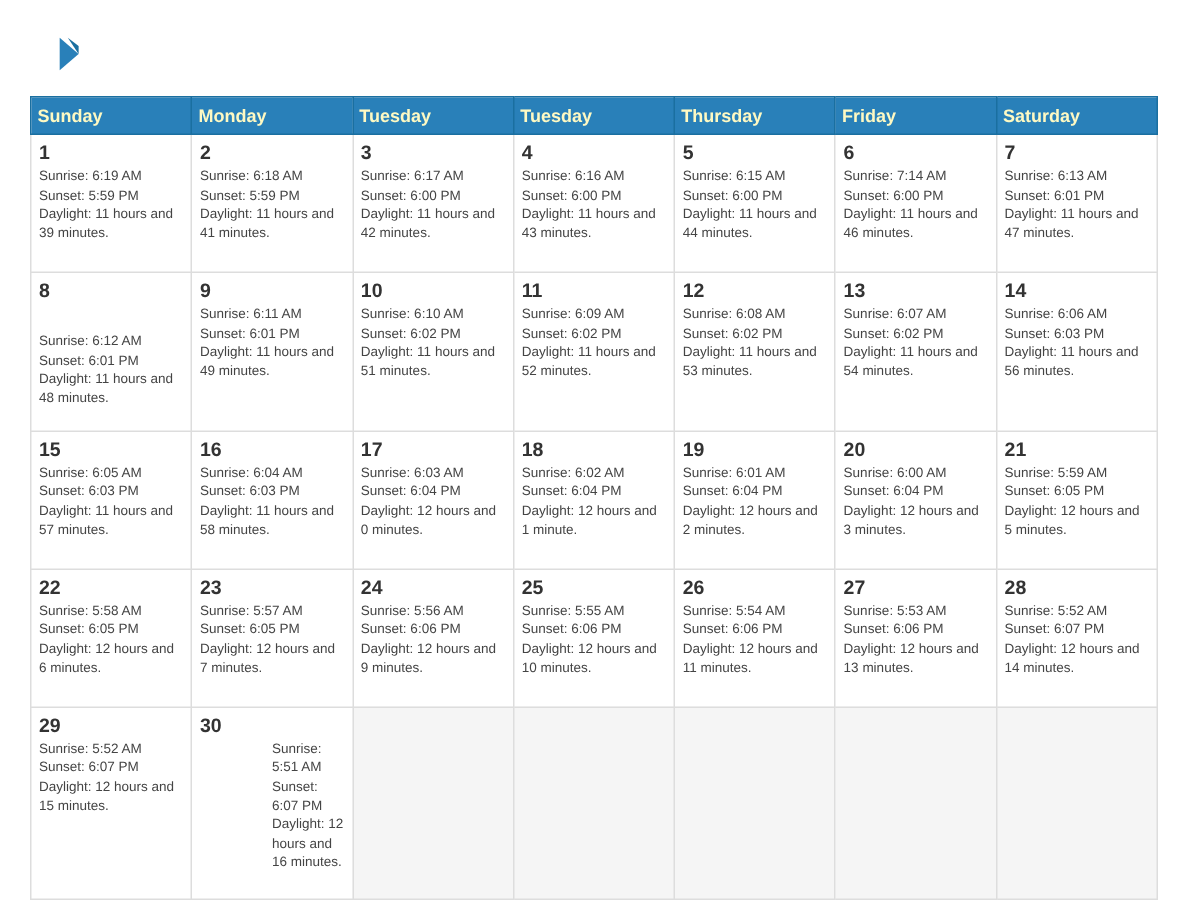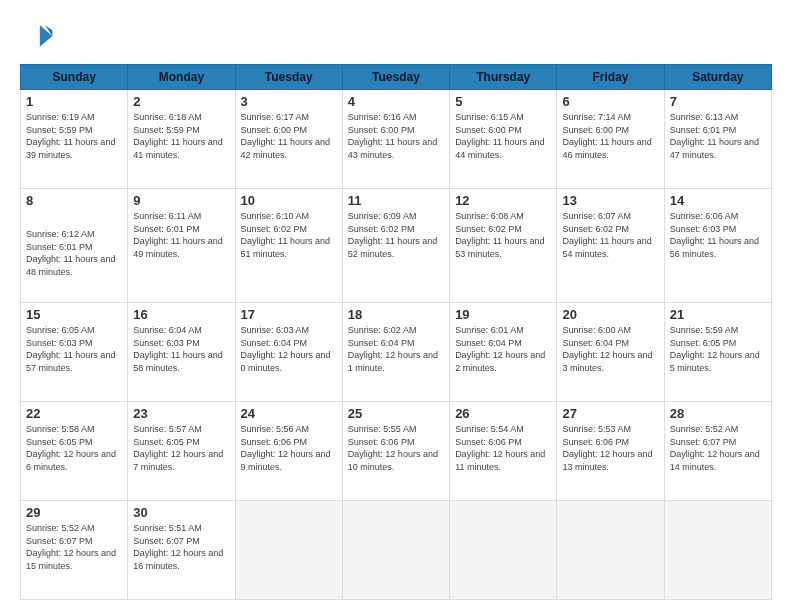--- a/index.html
+++ b/index.html
@@ -61,25 +61,25 @@
     }
     .calendar {
       flex: 1;
       border: 1px solid #ccc;
       border-collapse: collapse;
       width: 100%;
       table-layout: fixed;
     }
     .calendar th {
       background: #2980b9;
-      color: #0f172a;
+      color: #fef9c3;
       font-size: 12px;
       font-weight: bold;
       padding: 5px 4px;
-      text-align: center;
+      text-align: left;
       border: 1px solid #1a6fa0;
     }
     .calendar td {
       vertical-align: top;
       border: 1px solid #ddd;
       padding: 4px 5px;
       font-size: 9.5px;
       color: #333;
       height: 82px;
       background: #fff;
@@ -315,21 +315,21 @@
         </tr>
         <tr>
           <td>
             <span class="day-num">29</span>
             <div class="day-info" style="white-space: pre-line;">Sunrise: 5:52 AM
 Sunset: 6:07 PM
 Daylight: 12 hours and 15 minutes.</div>
           </td>
           <td>
             <span class="day-num">30</span>
-            <div class="day-info" style="white-space: pre-line;">Sunrise: 5:51 AM
+            <div class="day-info" style="white-space: pre-line; margin-left: 48px;">Sunrise: 5:51 AM
 Sunset: 6:07 PM
 Daylight: 12 hours and 16 minutes.</div>
           </td>
           <td class="empty"></td>
           <td class="empty"></td>
           <td class="empty"></td>
           <td class="empty"></td>
           <td class="empty"></td>
         </tr>
       </tbody>

